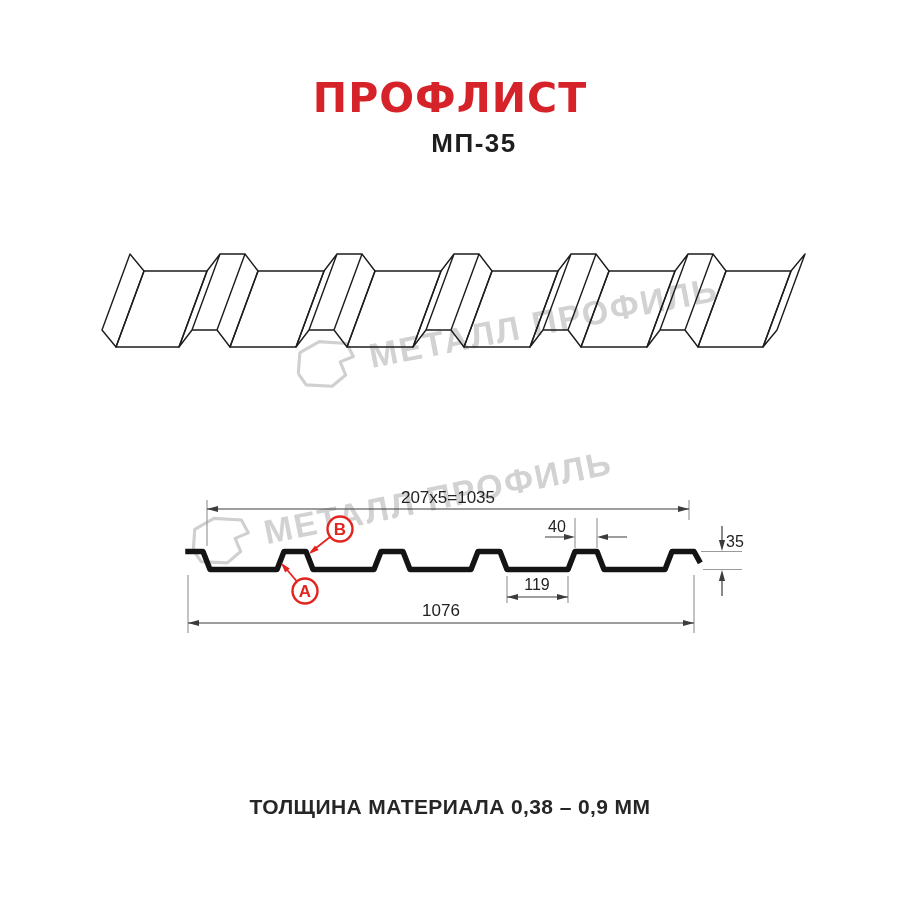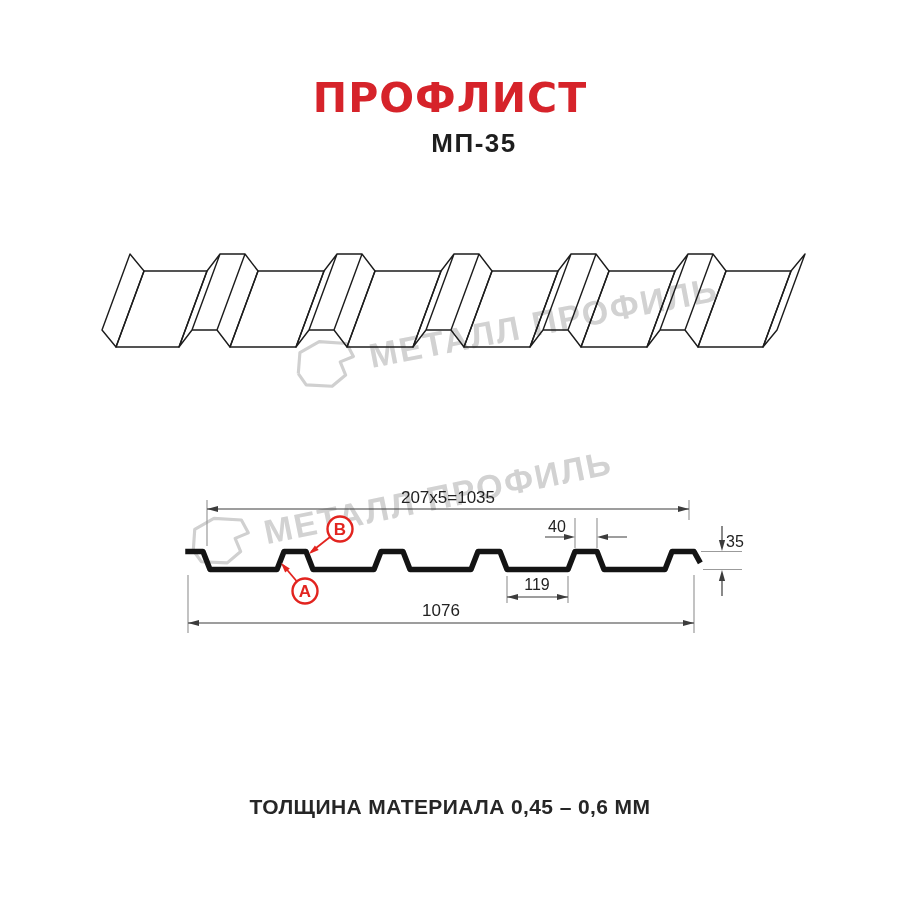--- a/index.html
+++ b/index.html
@@ -118,14 +118,14 @@
       </g>
       <g>
         <line class="co-line" x1="296.5" y1="581" x2="283" y2="565"></line>
         <polygon class="co-tip" points="281,563 289.8,568.6 285.2,572.5"></polygon>
         <circle class="co-circle" cx="305" cy="591" r="12.5"></circle>
         <text class="co-letter" x="305" y="597" text-anchor="middle">А</text>
       </g>
     </g>
   </svg>
 
-  <div class="footer">ТОЛЩИНА МАТЕРИАЛА 0,45 – 0,6 ММ</div>
+  <div class="footer">ТОЛЩИНА МАТЕРИАЛА 0,38 – 0,9 ММ</div>
 </div>
 
 </body></html>

